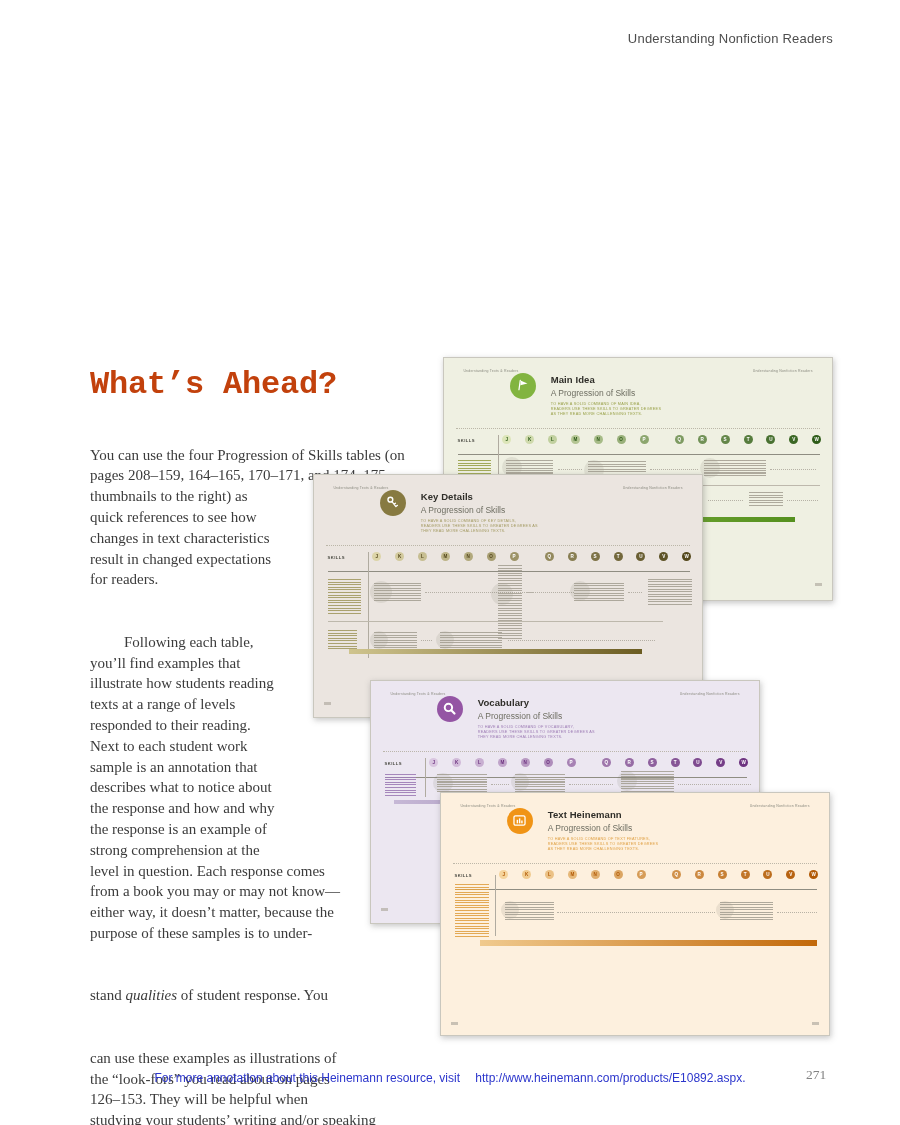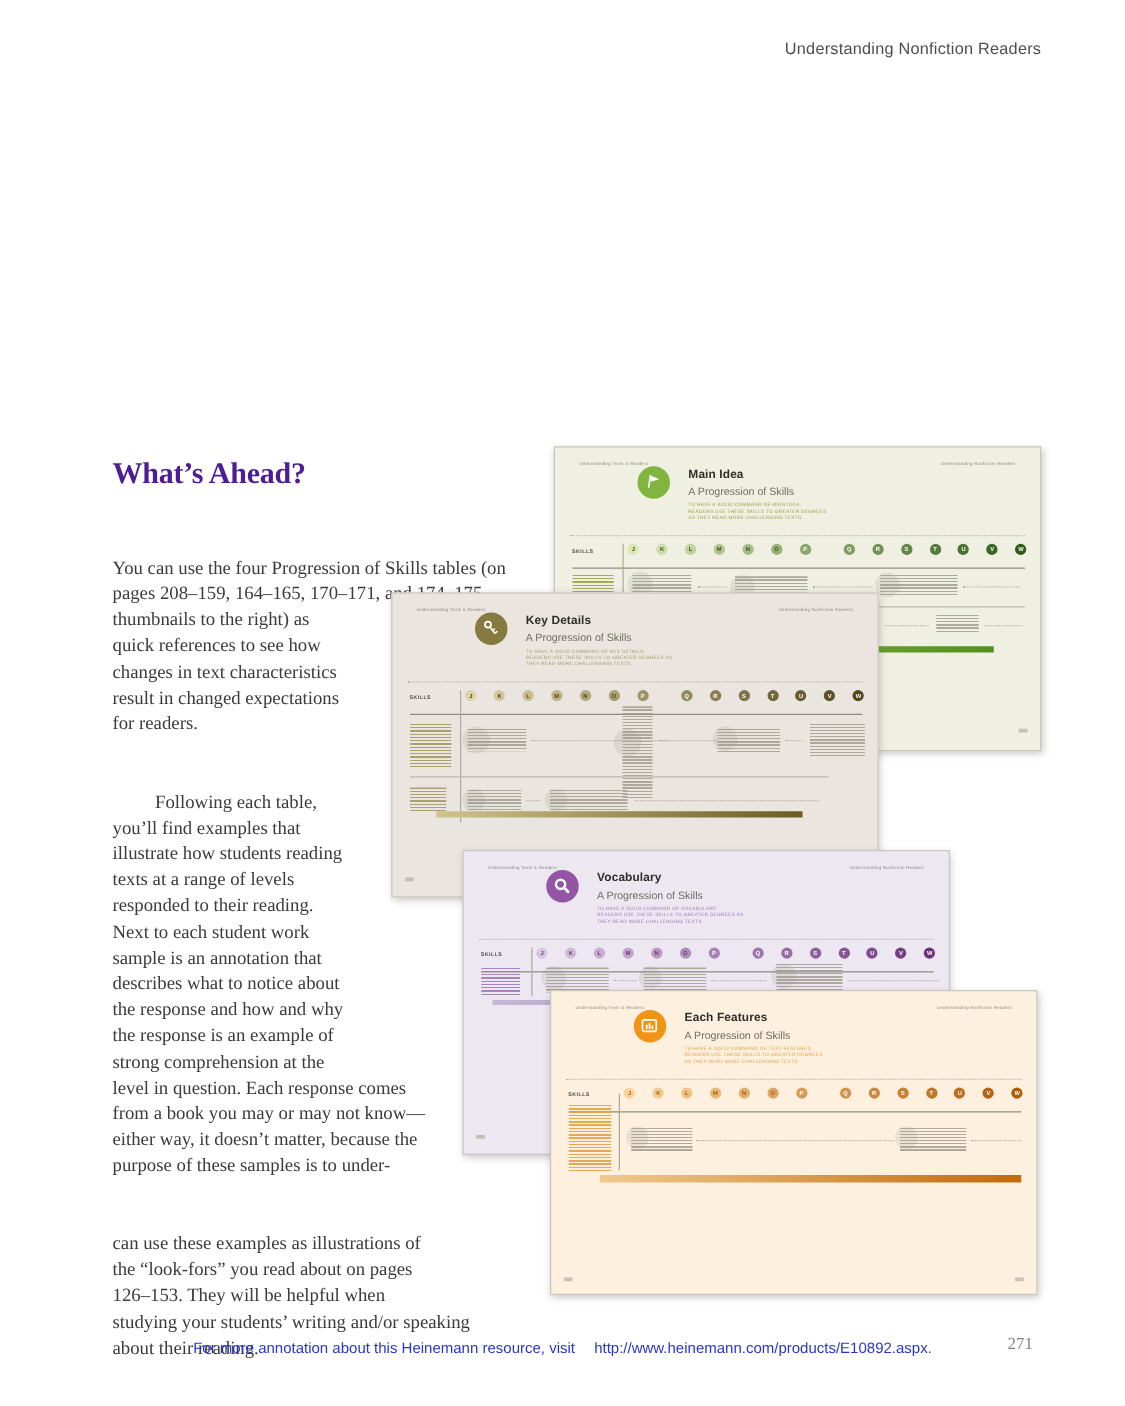--- a/index.html
+++ b/index.html
@@ -1,20 +1,20 @@
 <!DOCTYPE html>
 <html><head>
 <meta charset="utf-8">
 <style>
   html,body{margin:0;padding:0;background:#e9e9e9;}
   .page{position:relative;width:900px;height:1125px;background:#ffffff;margin:0 auto;
         font-family:"Liberation Sans",sans-serif;overflow:hidden;}
   .page-header{position:absolute;top:31px;right:67px;font-size:13px;color:#4d4d4d;letter-spacing:.2px;}
-  .heading{position:absolute;left:90px;top:366px;margin:0;font-size:24px;font-weight:bold;
-           color:#4c1d95;letter-spacing:-.2px;font-family:Liberation Serif, serif;}
+  .heading{position:absolute;left:90px;top:366px;margin:0;font-size:32px;font-weight:bold;
+           color:#c2410c;letter-spacing:-.2px;font-family:Liberation Mono, monospace;}
   .article-text{position:absolute;left:90px;top:403px;font-family:"Liberation Serif",serif;
                 font-size:15px;line-height:20.8px;color:#3b3b3b;white-space:pre;}
   .article-text div{white-space:pre;}
   .para2a{text-indent:34px;}
   .it{font-style:italic;}
   .footer{position:absolute;left:90px;top:1071px;width:720px;text-align:center;
           font-size:12px;color:#2b35cc;}
   .footer .url{color:#2b35cc;margin-left:12px;}
   .folio{position:absolute;left:806px;top:1067px;font-size:13.5px;color:#838383;
          font-family:"Liberation Serif",serif;}
@@ -74,20 +74,21 @@
 Next to each student work
 sample is an annotation that
 describes what to notice about
 the response and how and why
 the response is an example of
 strong comprehension at the
 level in question. Each response comes
 from a book you may or may not know—
 either way, it doesn’t matter, because the
 purpose of these samples is to under-</div>
+    <div><span>stand </span><span class="it">qualities</span><span> of student response. You</span></div>
     <div>can use these examples as illustrations of
 the “look-fors” you read about on pages
 126–153. They will be helpful when
 studying your students’ writing and/or speaking
 about their reading.</div>
   </div>
 
   <div id="cards">
       <div class="card" style="left: 443px; top: 357px; --bg: #eff0e2; --acc: #82b440; --lab: #9aa24a;">
     <div class="c-hdr c-hdr-l">Understanding Texts &amp; Readers</div>
@@ -262,21 +263,21 @@
     <div class="c-hdr c-hdr-l">Understanding Texts &amp; Readers</div>
     <div class="c-hdr c-hdr-r">Understanding Nonfiction Readers</div>
     <div class="c-icon">
           <svg viewBox="0 0 24 24">
             <rect x="4.2" y="5.5" width="15.6" height="13" rx="2" fill="none" stroke="#fff" stroke-width="1.8"></rect>
             <rect x="8" y="11" width="2" height="5" fill="#fff"></rect>
             <rect x="11.2" y="9" width="2" height="7" fill="#fff"></rect>
             <rect x="14.4" y="12" width="2" height="4" fill="#fff"></rect>
           </svg>
         </div>
-    <div class="c-title">Each Features</div>
+    <div class="c-title">Text Heinemann</div>
     <div class="c-sub">A Progression of Skills</div>
     <div class="c-desc">
           <div>TO HAVE A SOLID COMMAND OF TEXT FEATURES,</div>
           <div>READERS USE THESE SKILLS TO GREATER DEGREES</div>
           <div>AS THEY READ MORE CHALLENGING TEXTS.</div>
         </div>
     <div class="c-dotsep"></div>
     <div class="c-skills">SKILLS</div>
     <div class="c-levels">
           <span class="lvl" style="left: 15%; background: rgb(245, 212, 156); color: rgb(178, 90, 6);">J</span>

